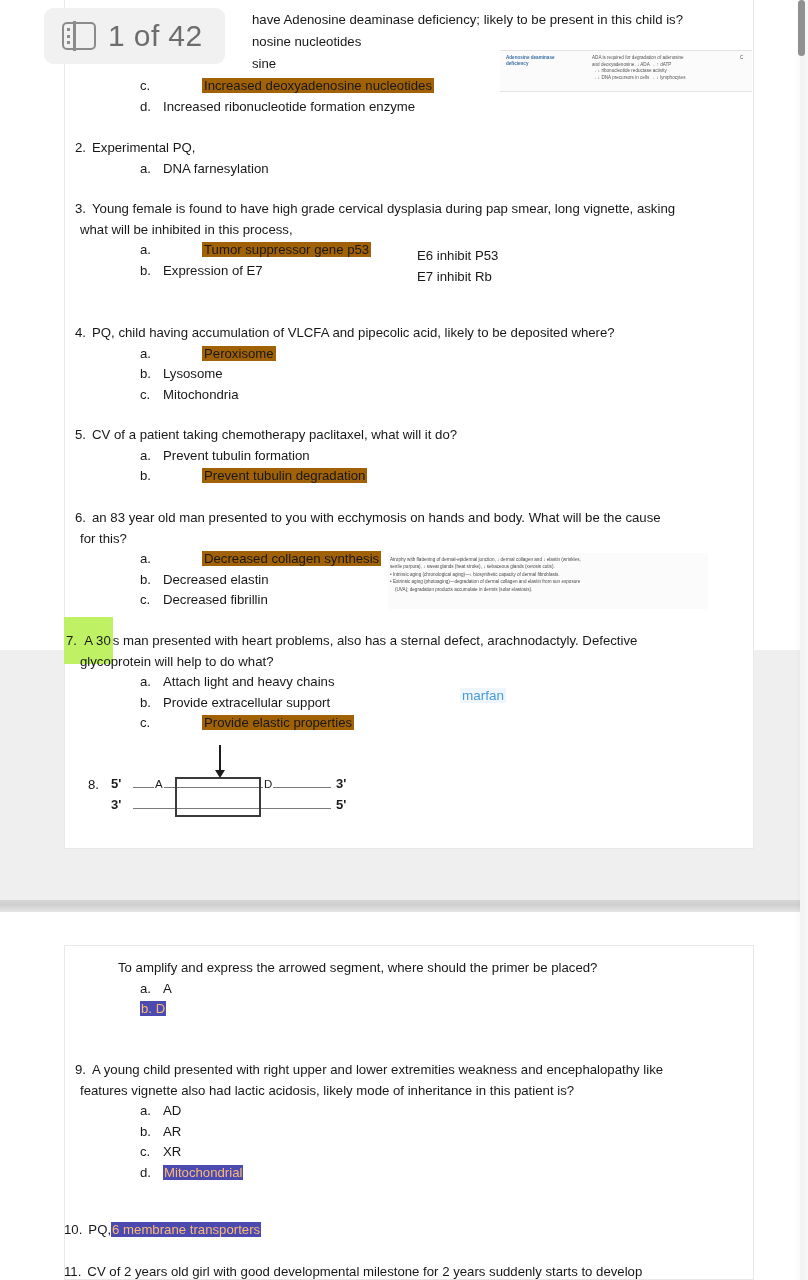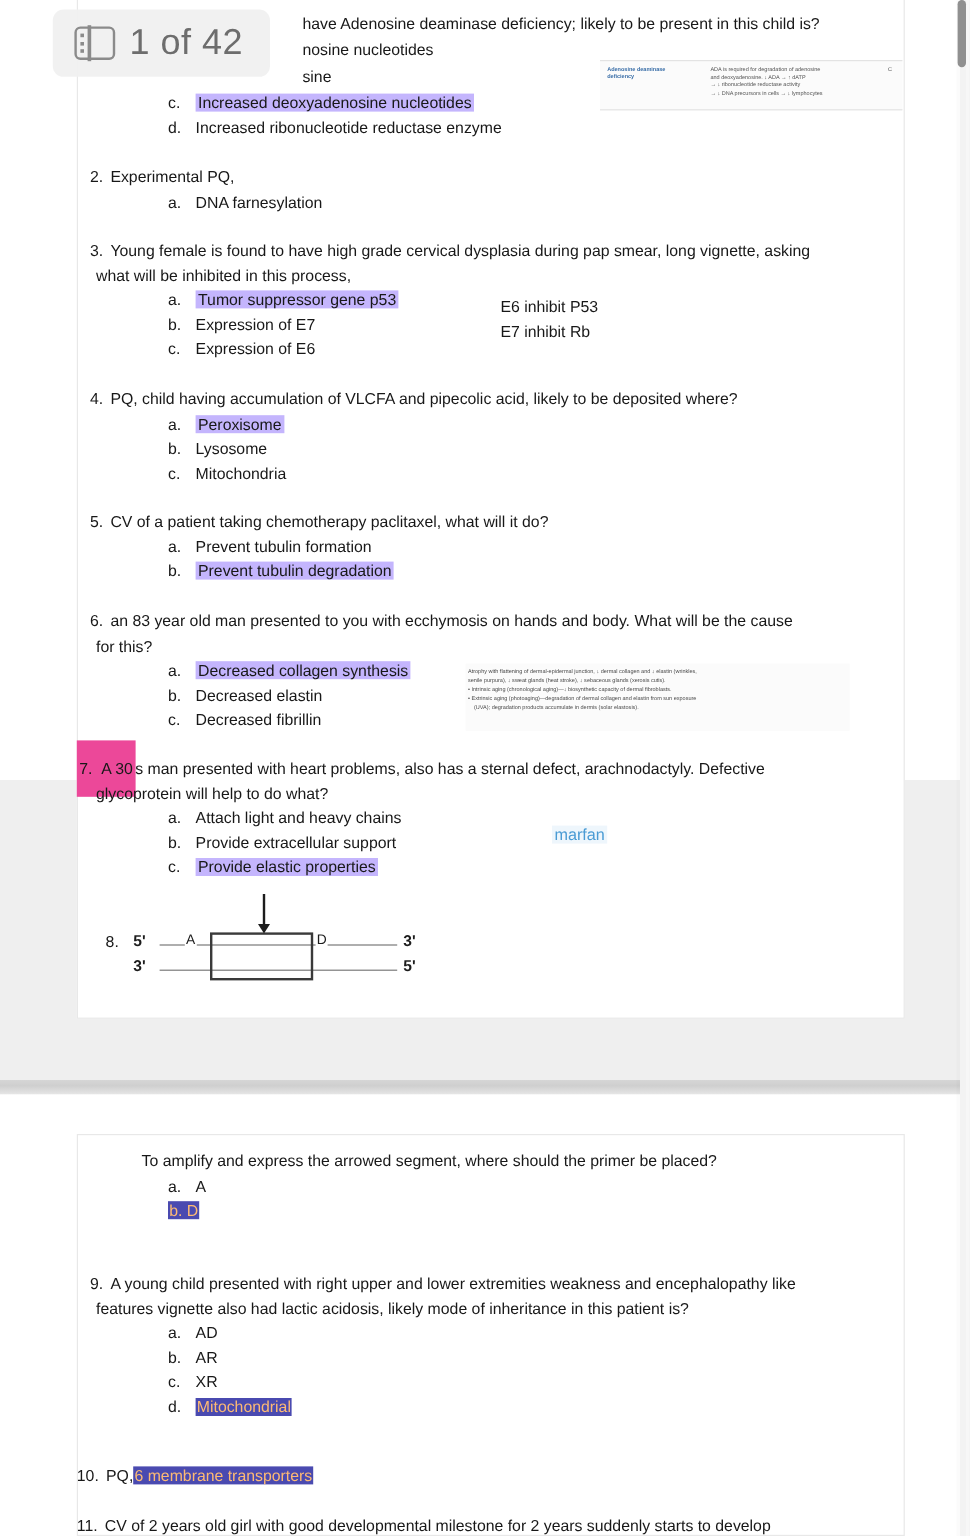--- a/index.html
+++ b/index.html
@@ -77,22 +77,22 @@
     white-space: nowrap;
     color: #181818;
   }
   .opt .letter {
     display: inline-block;
     width: 16px;
     margin-right: 7px;
   }
 
   
-  .hl-yellow { background: #c4b5fd; padding: 0 2px; }
-  .hl-red { background: #ec4899; padding: 16px 2px; }
+  .hl-yellow { background: #a16207; padding: 0 2px; margin-left: 39px; }
+  .hl-red { background: #bef264; padding: 16px 2px; }
   .hl-blue { background: #4a4ab0; color: #fdba74; padding: 0 1px; }
 
   
   .annot {
     position: absolute;
     font-size: 13.5px;
     color: #4a9bd4;
     background: #eef6fc;
     padding: 0 2px;
     white-space: nowrap;
@@ -289,21 +289,21 @@
       <div class="qline">nosine nucleotides</div>
     </div>
     <div class="qblock" style="left:252px; top:54px;">
       <div class="qline">sine</div>
     </div>
     <div class="qblock" style="left:64px; top:76px;">
       <div class="opt">
         <span class="letter">c.</span><span class="hl-yellow">Increased deoxyadenosine nucleotides</span>
       </div>
       <div class="opt">
-        <span class="letter">d.</span><span>Increased ribonucleotide reductase enzyme</span>
+        <span class="letter">d.</span><span>Increased ribonucleotide formation enzyme</span>
       </div>
     </div>
 
     <div class="inset inset-1">
       <div class="col-a">
         <div>Adenosine deaminase</div>
         <div>deficiency</div>
       </div>
       <div class="col-b">
         <div>ADA is required for degradation of adenosine</div>
@@ -326,23 +326,20 @@
     <div class="qblock" style="left:64px; top:199px;">
       <div class="qline">
         <span class="qnum">3.</span><span class="qbody">Young female is found to have high grade cervical dysplasia during pap smear, long vignette, asking</span>
       </div>
       <div class="qline qcont">what will be inhibited in this process,</div>
       <div class="opt">
         <span class="letter">a.</span><span class="hl-yellow">Tumor suppressor gene p53</span>
       </div>
       <div class="opt">
         <span class="letter">b.</span><span>Expression of E7</span>
-      </div>
-      <div class="opt">
-        <span class="letter">c.</span><span>Expression of E6</span>
       </div>
     </div>
 
     <div class="qblock" style="left:417px; top:246px;">
       <div class="qline">E6 inhibit P53</div>
       <div class="qline">E7 inhibit Rb</div>
     </div>
 
     <div class="qblock" style="left:64px; top:323px;">
       <div class="qline">

